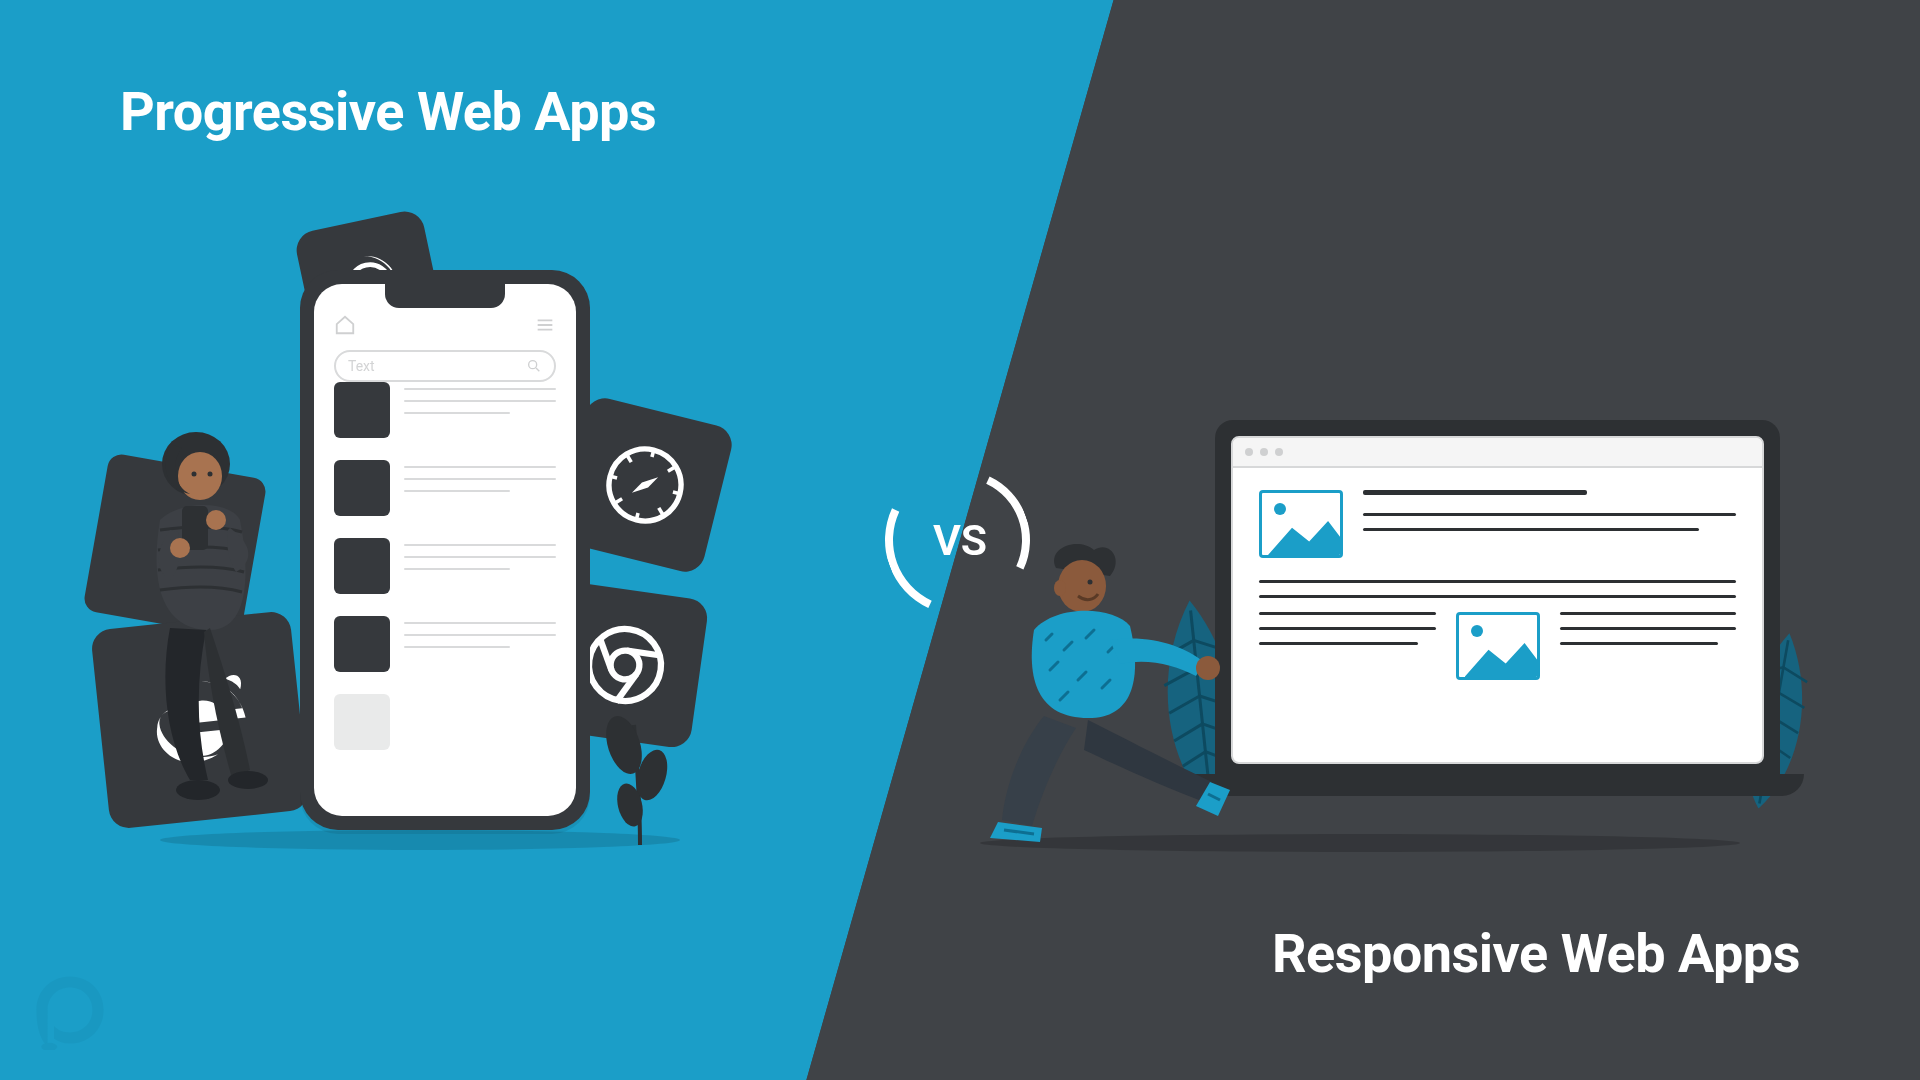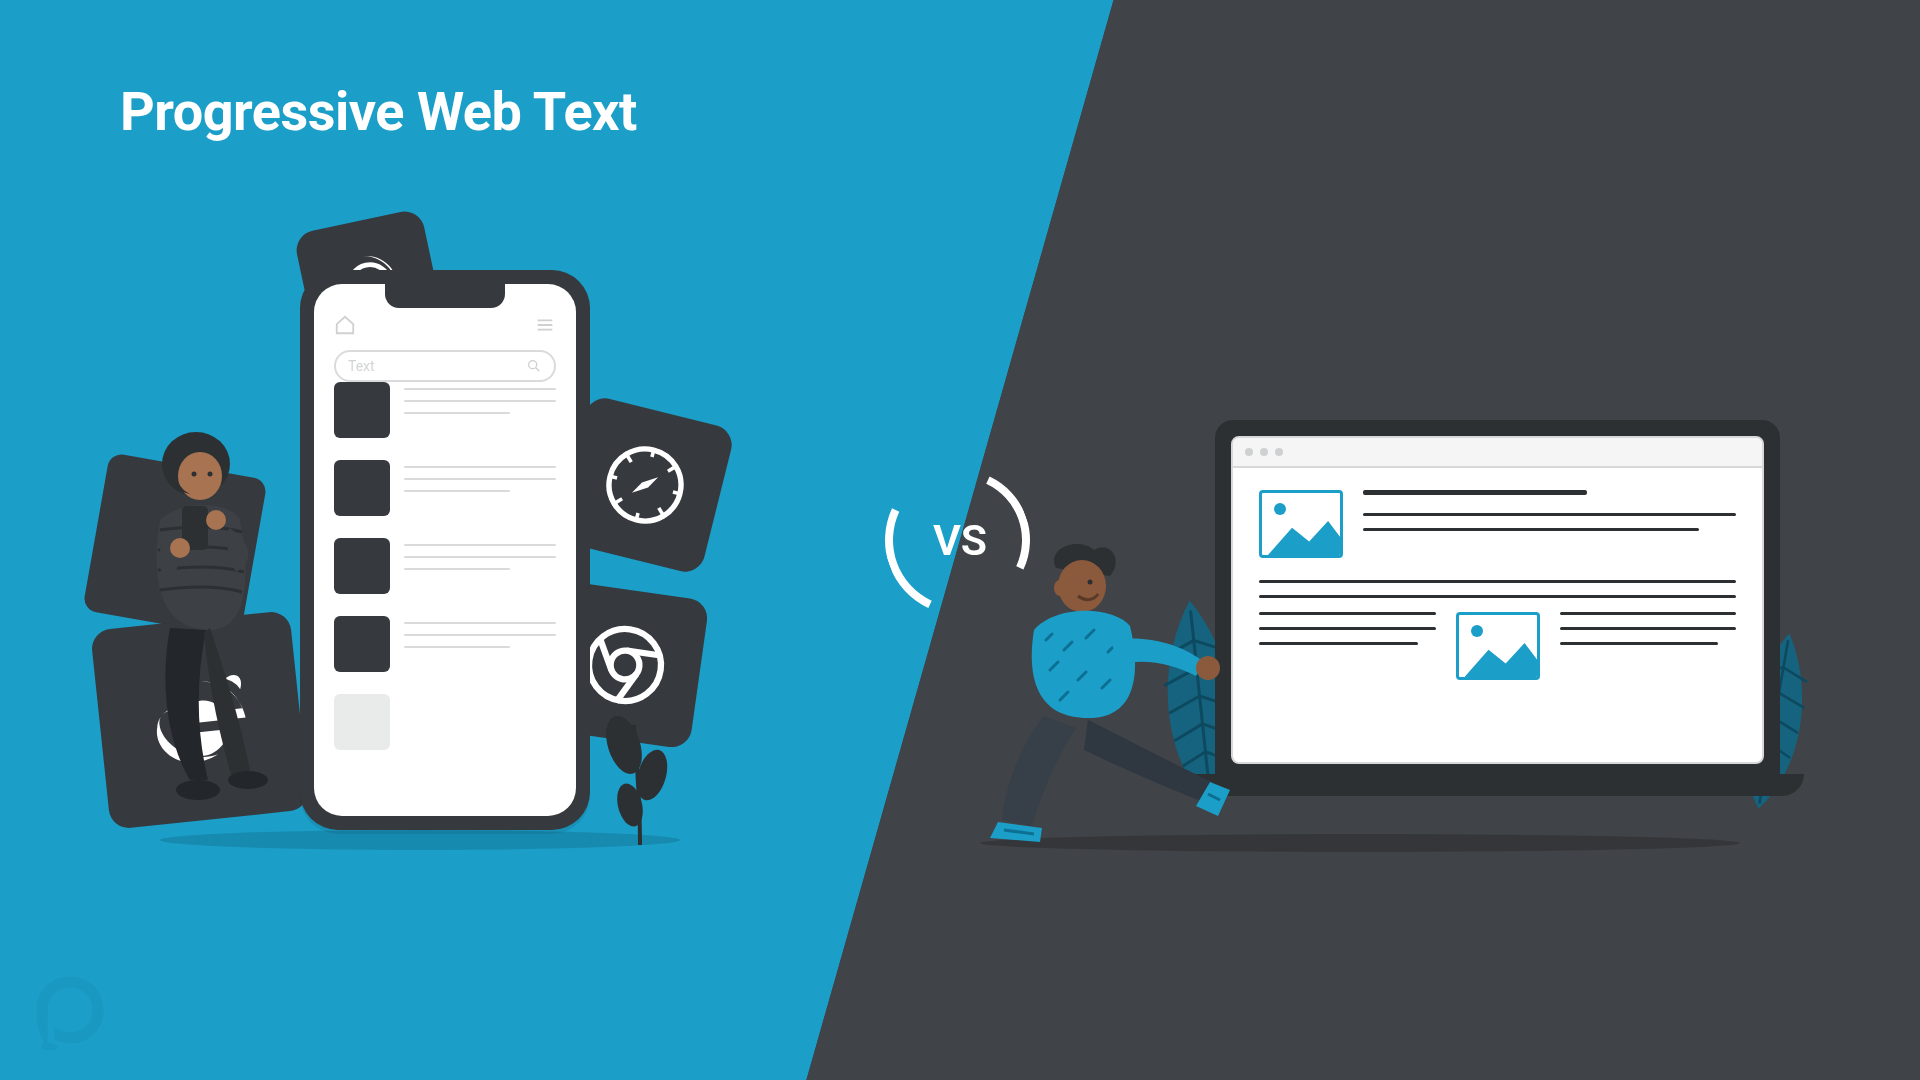--- a/index.html
+++ b/index.html
@@ -304,21 +304,22 @@
     border-radius: 50%;
   }
 </style>
 </head>
 <body>
 
 <div class="canvas">
   <div class="left-bg"></div>
   <div class="right-bg"></div>
 
-  <h1 class="title left">Progressive Web Text</h1>
+  <h1 class="title left">Progressive Web Apps</h1>
+  <h1 class="title right">Responsive Web Apps</h1>
 
   <div class="vs-badge">
     <div class="vs-arc"></div>
     <div class="vs-arc two"></div>
     <span class="vs-text">VS</span>
   </div>
 
   <div class="left-illus">
     <div class="shadow"></div>
 

